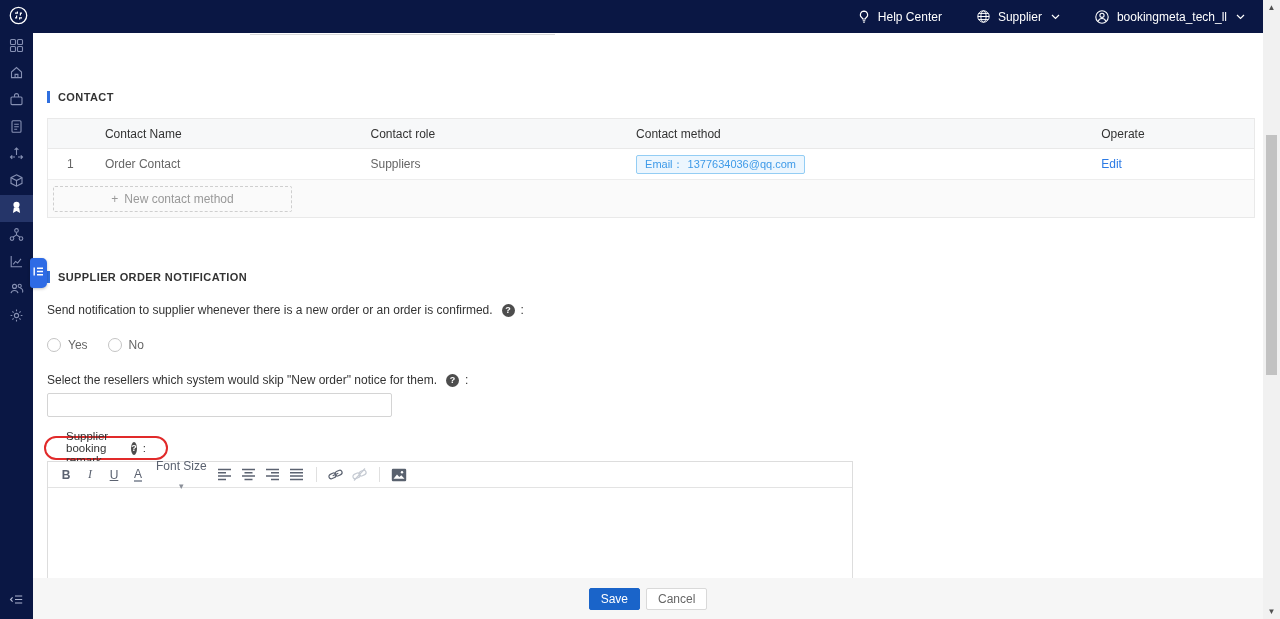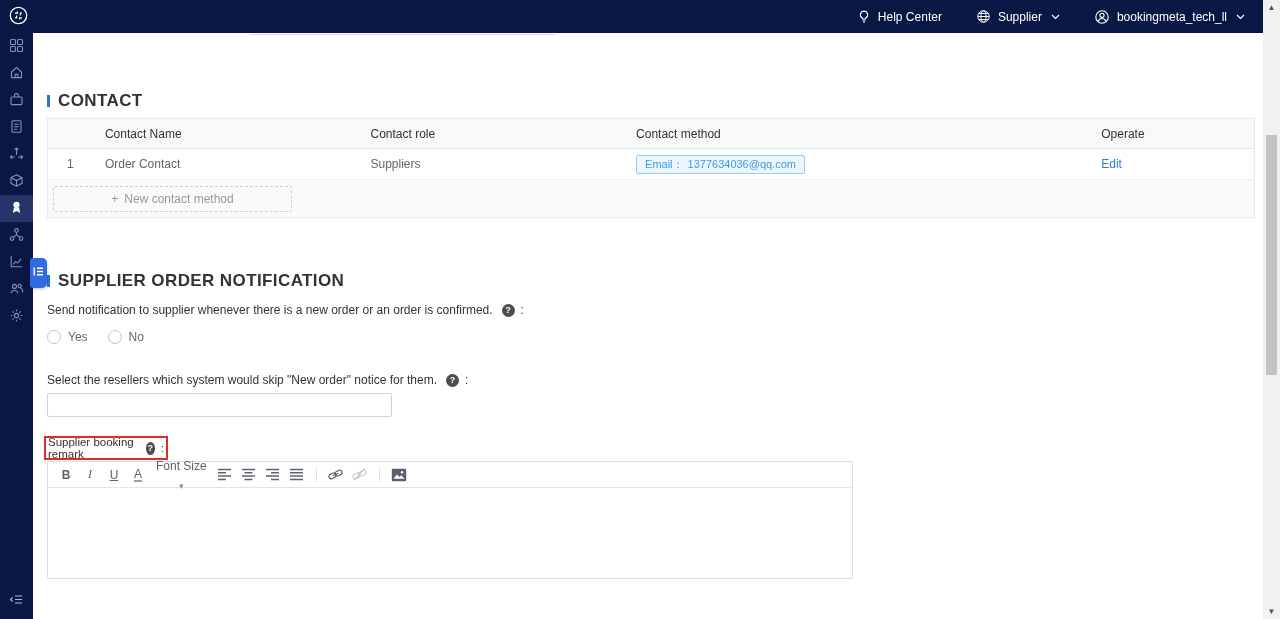--- a/index.html
+++ b/index.html
@@ -23,21 +23,21 @@
 
   
   #float-tab { left:30px; top:258px; width:17px; height:30px; background:#2e6be5; border-radius:3px 5px 5px 3px; z-index:6; display:flex; align-items:center; justify-content:center; cursor:pointer; box-shadow:0 1px 3px rgba(0,0,0,.25); }
 
   
   #main { left:33px; top:33px; width:1230px; height:586px; background:#fff; overflow:hidden; }
   .top-partial-line { left:217px; top:1px; width:305px; height:1px; background:#d9d9d9; }
 
   .section-title { display:flex; align-items:center; gap:8px; }
   .section-bar { width:3px; height:12px; background:#2f6fdf; }
-  .section-text { font-size:17px; font-weight:700; color:#333; letter-spacing:.4px; }
+  .section-text { font-size:11px; font-weight:700; color:#333; letter-spacing:.4px; }
 
   
   #contact-table { left:14px; top:85px; width:1208px; border:1px solid #e9e9e9; border-bottom:none; }
   .t-row { display:flex; }
   .t-head { background:#f7f8f9; height:30px; border-bottom:1px solid #e9e9e9; }
   .t-body { background:#fff; height:31px; border-bottom:1px solid #ededed; }
   .t-foot { background:#fafafa; height:38px; border-bottom:1px solid #e9e9e9; align-items:center; }
   .t-cell { display:flex; align-items:center; padding:0 12px; font-size:12px; color:#333; overflow:hidden; }
   .c0 { width:45px; justify-content:center; padding:0; }
   .c1 { width:266px; } .c2 { width:266px; } .c3 { width:466px; } .c4 { width:165px; }
@@ -47,21 +47,21 @@
   .link { color:#2c7be5; cursor:pointer; }
   .dashed-btn { margin-left:5px; width:239px; height:26px; border:1px dashed #cfcfcf; border-radius:2px; display:flex; align-items:center; justify-content:center; gap:6px; color:#999; font-size:12px; cursor:pointer; background:transparent; }
 
   
   .q-line { display:flex; align-items:center; gap:6px; font-size:12px; color:#333; }
   .help-ico { display:inline-flex; width:13px; height:13px; border-radius:50%; background:#4d4d4d; color:#fff; font-size:9px; font-weight:700; align-items:center; justify-content:center; margin-left:3px; }
   .radio-group { display:flex; align-items:center; gap:20px; }
   .radio { display:flex; align-items:center; gap:7px; color:#666; cursor:pointer; }
   .radio-circle { width:14px; height:14px; border-radius:50%; border:1px solid #c4c4c4; background:#fff; }
   .text-input { width:345px; height:24px; border:1px solid #d4d4d4; border-radius:2px; background:#fff; font-size:12px; padding:0 8px; color:#333; }
-  .red-box { left:11px; top:403px; width:124px; height:24px; border:2px solid #e12a2a; border-radius:0; display:flex; align-items:center; padding:0 2px; background:transparent; }
+  .red-box { left:11px; top:403px; width:124px; height:24px; border:2px solid #e12a2a; border-radius:12px; display:flex; align-items:center; padding:0 20px; background:transparent; }
   .red-box .q-line { font-size:11.5px; }
 
   
   #editor { left:14px; top:428px; width:806px; border:1px solid #ddd; background:#fff; }
   #editor-toolbar { height:26px; display:flex; align-items:center; padding:0 6px; border-bottom:1px solid #e3e3e3; color:#5b6270; }
   .ed-btn { display:flex; align-items:center; justify-content:center; min-width:24px; height:22px; cursor:pointer; color:#5b6270; font-size:12px; }
   .ed-b { font-weight:700; }
   .ed-i { font-style:italic; font-family:"Liberation Serif",serif; }
   .ed-u { text-decoration:underline; }
   .ed-a { border-bottom:2px solid #9aa0ab; line-height:12px; height:auto; padding-bottom:0; }
@@ -268,21 +268,21 @@
       <span class="section-bar"></span>
       <span class="section-text">SUPPLIER ORDER NOTIFICATION</span>
     </div>
 
     <div class="q-line abs" style="left:14px; top:270px;">
       <span>Send notification to supplier whenever there is a new order or an order is confirmed.</span>
       <span class="help-ico">?</span>
       <span>:</span>
     </div>
 
-    <div class="radio-group abs" style="left:14px; top:297px;">
+    <div class="radio-group abs" style="left:14px; top:305px;">
       <label class="radio">
         <span class="radio-circle"></span>
         <span>Yes</span>
       </label>
       <label class="radio">
         <span class="radio-circle"></span>
         <span>No</span>
       </label>
     </div>
 
@@ -364,20 +364,24 @@
           <svg width="16" height="14" viewBox="0 0 16 14">
               <rect x="0.8" y="0.8" width="14.4" height="12.4" rx="1.2" fill="#59616e"></rect>
               <path d="M2.5 10.8 L6 6.4 L8.3 9 L10.3 7.2 L13.5 10.8 Z" fill="#ffffff"></path>
               <circle cx="11" cy="4.2" r="1.2" fill="#ffffff"></circle>
             </svg>
         </span>
       </div>
       <div id="editor-content"></div>
     </div>
 
+    <div id="footer" class="abs">
+      <button class="btn btn-save">Save</button>
+      <button class="btn btn-cancel">Cancel</button>
+    </div>
   </div>
 
   <div id="scrollbar" class="abs">
     <div class="sc-arrow" style="top:0;">▲</div>
     <div id="sc-thumb"></div>
     <div class="sc-arrow" style="bottom:0;">▼</div>
   </div>
 
 </div>
 

